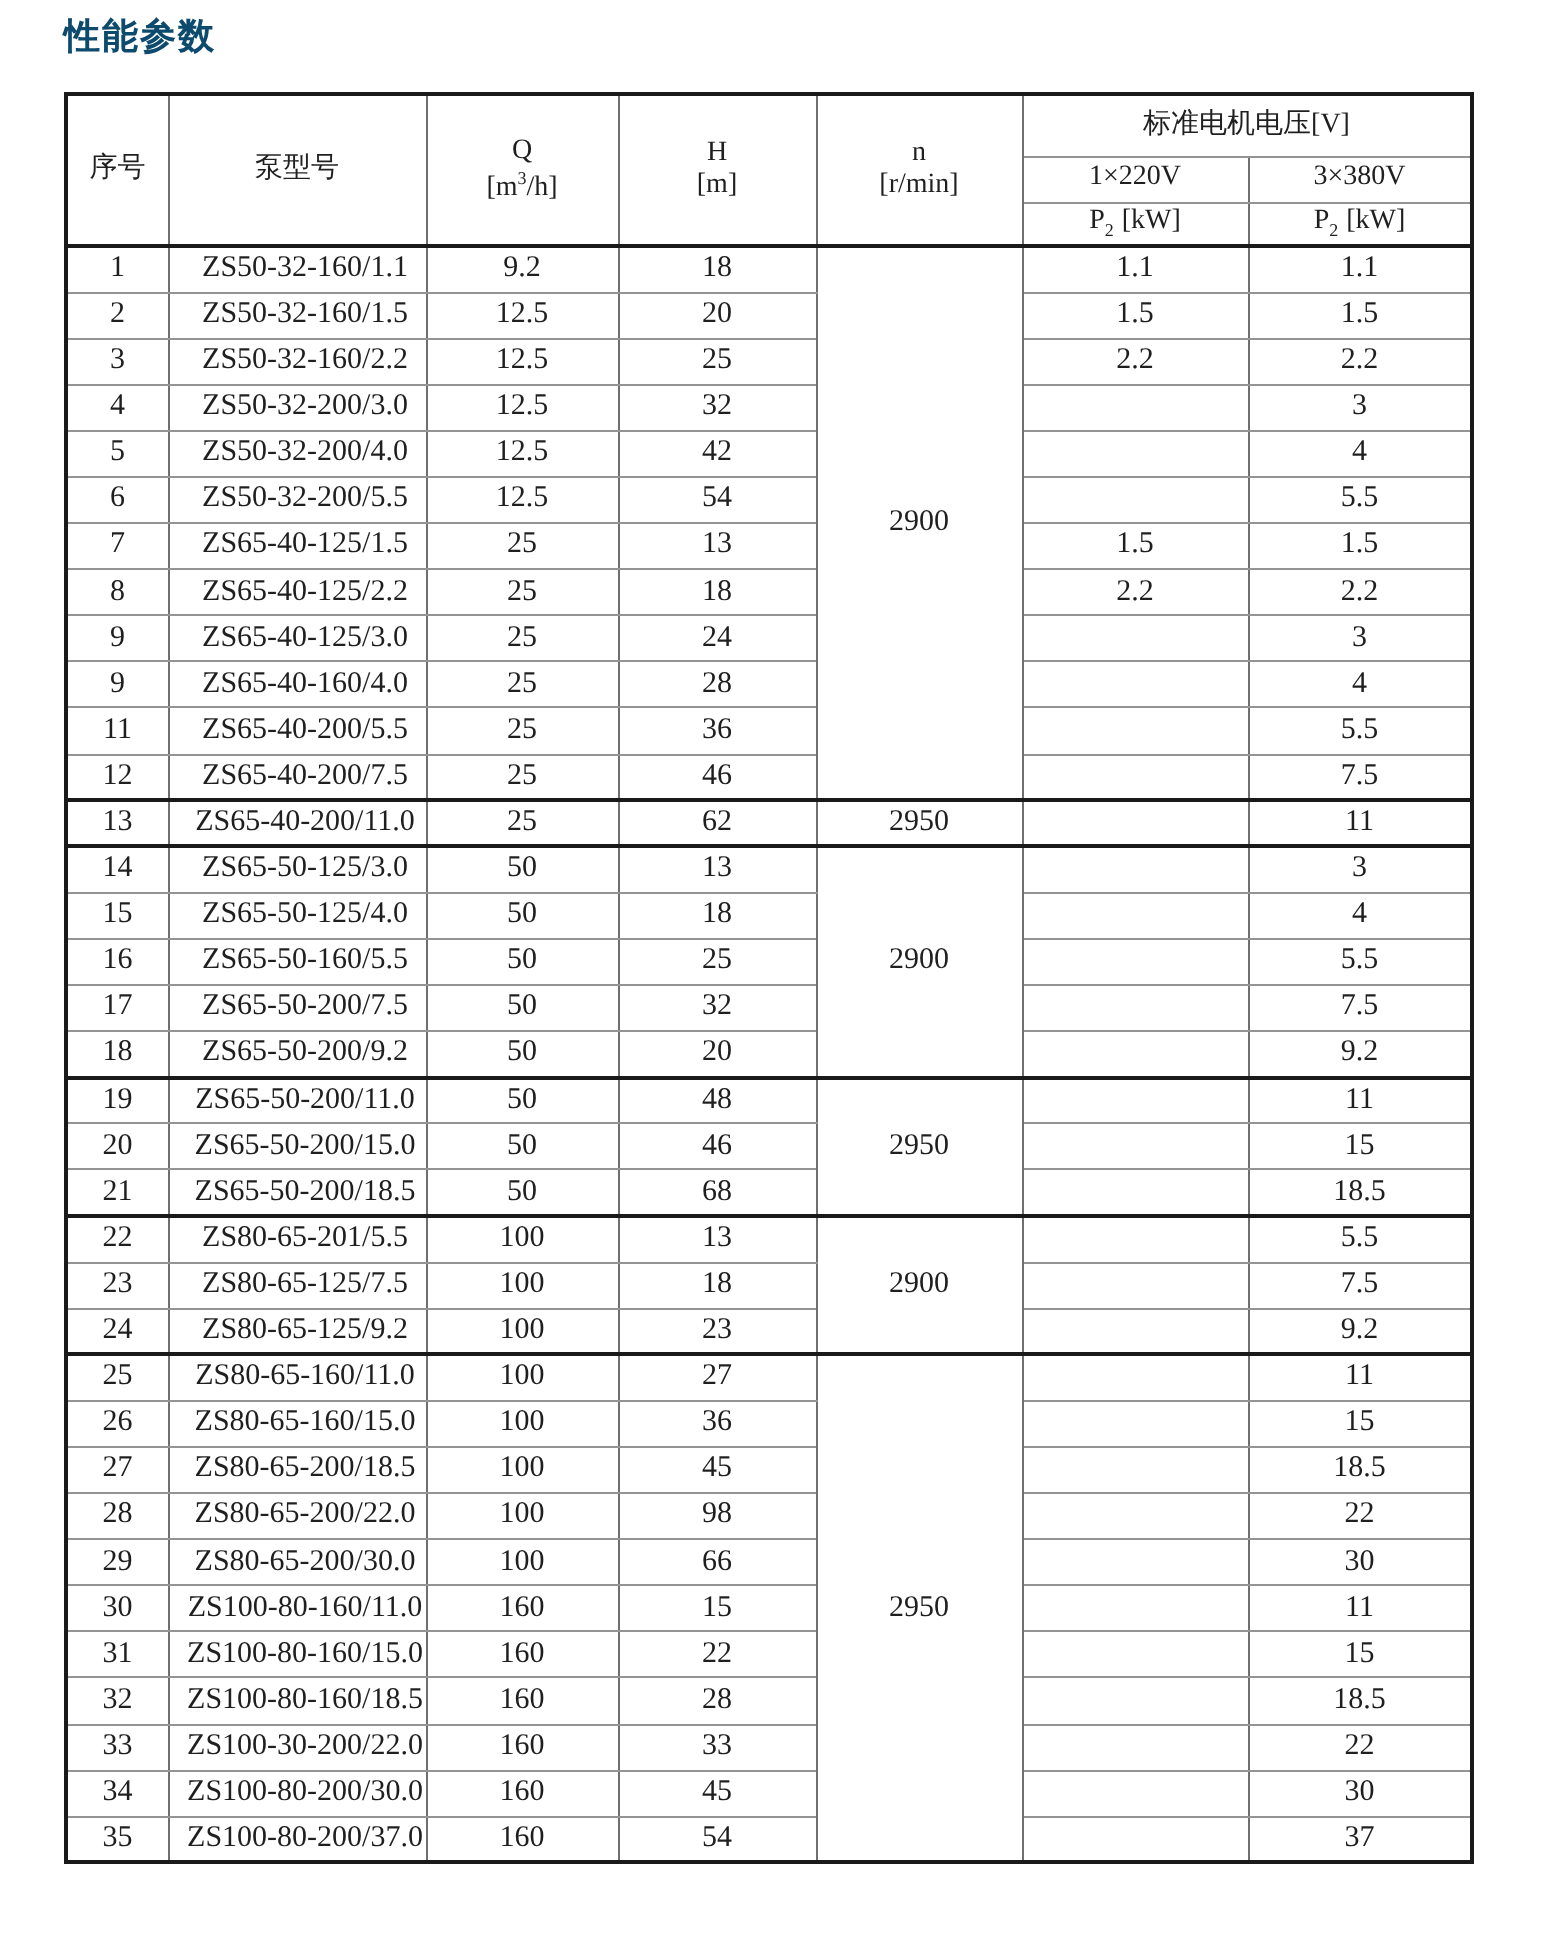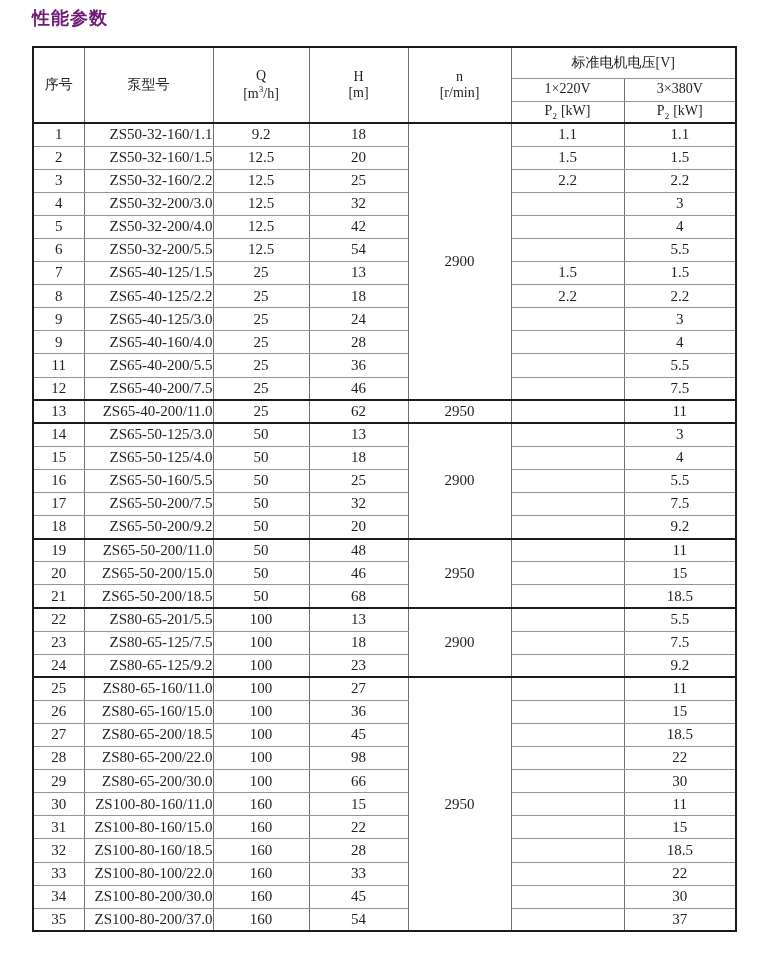--- a/index.html
+++ b/index.html
@@ -3,41 +3,41 @@
 <meta charset="utf-8">
 <style>
   html, body { margin:0; padding:0; }
   body {
     width:780px; height:973px; background:#ffffff; position:relative;
     font-family:"Liberation Serif","DejaVu Serif",serif; color:#1f1f1f;
   }
   .page-title {
     position:absolute; left:32px; top:6px;
     font-family:"DejaVu Sans","Liberation Sans",sans-serif;
-    font-weight:bold; font-size:18px; color:#701a75; letter-spacing:1px;
+    font-weight:bold; font-size:18px; color:#0c4a6e; letter-spacing:1px;
   }
   table.perf {
     position:absolute; left:32px; top:46px;
     width:703px; table-layout:fixed; border-collapse:collapse;
     border:2px solid #1a1a1a;
   }
   .perf th, .perf td {
     border:1px solid #6f6f6f;
     border-top-color:#949494; border-bottom-color:#949494;
     padding:0; text-align:center; font-weight:normal;
     font-size:15px; line-height:1.15; overflow:hidden; white-space:nowrap;
   }
   .perf thead th { font-size:14px;margin-left:40px; }
   .perf thead tr.hrow-1 { height:31px; }
   .perf thead tr.hrow-2 { height:23px; }
   .perf thead tr.hrow-3 { height:22px; }
   .perf tbody tr { height:23.1px; }
   .perf tbody tr:first-child td { border-top:2px solid #1a1a1a; }
   .perf tbody tr.group-start td { border-top:2px solid #1a1a1a; }
-  .perf td.model { text-align:right; padding-left:8px; }
+  .perf td.model { text-align:center; padding-left:8px; }
   .perf .unit { display:block; }
   .perf sup { font-size:9px; vertical-align:super; }
   .perf sub { font-size:9px; vertical-align:sub; }
   .perf .p2gap { display:inline-block; width:4px; }
 </style>
 </head>
 <body>
 
 <div class="page-title">性能参数</div>
 
@@ -336,21 +336,21 @@
       <tr>
         <td>32</td>
         <td class="model">ZS100-80-160/18.5</td>
         <td>160</td>
         <td>28</td>
         <td></td>
         <td>18.5</td>
       </tr>
       <tr>
         <td>33</td>
-        <td class="model">ZS100-80-100/22.0</td>
+        <td class="model">ZS100-30-200/22.0</td>
         <td>160</td>
         <td>33</td>
         <td></td>
         <td>22</td>
       </tr>
       <tr>
         <td>34</td>
         <td class="model">ZS100-80-200/30.0</td>
         <td>160</td>
         <td>45</td>

